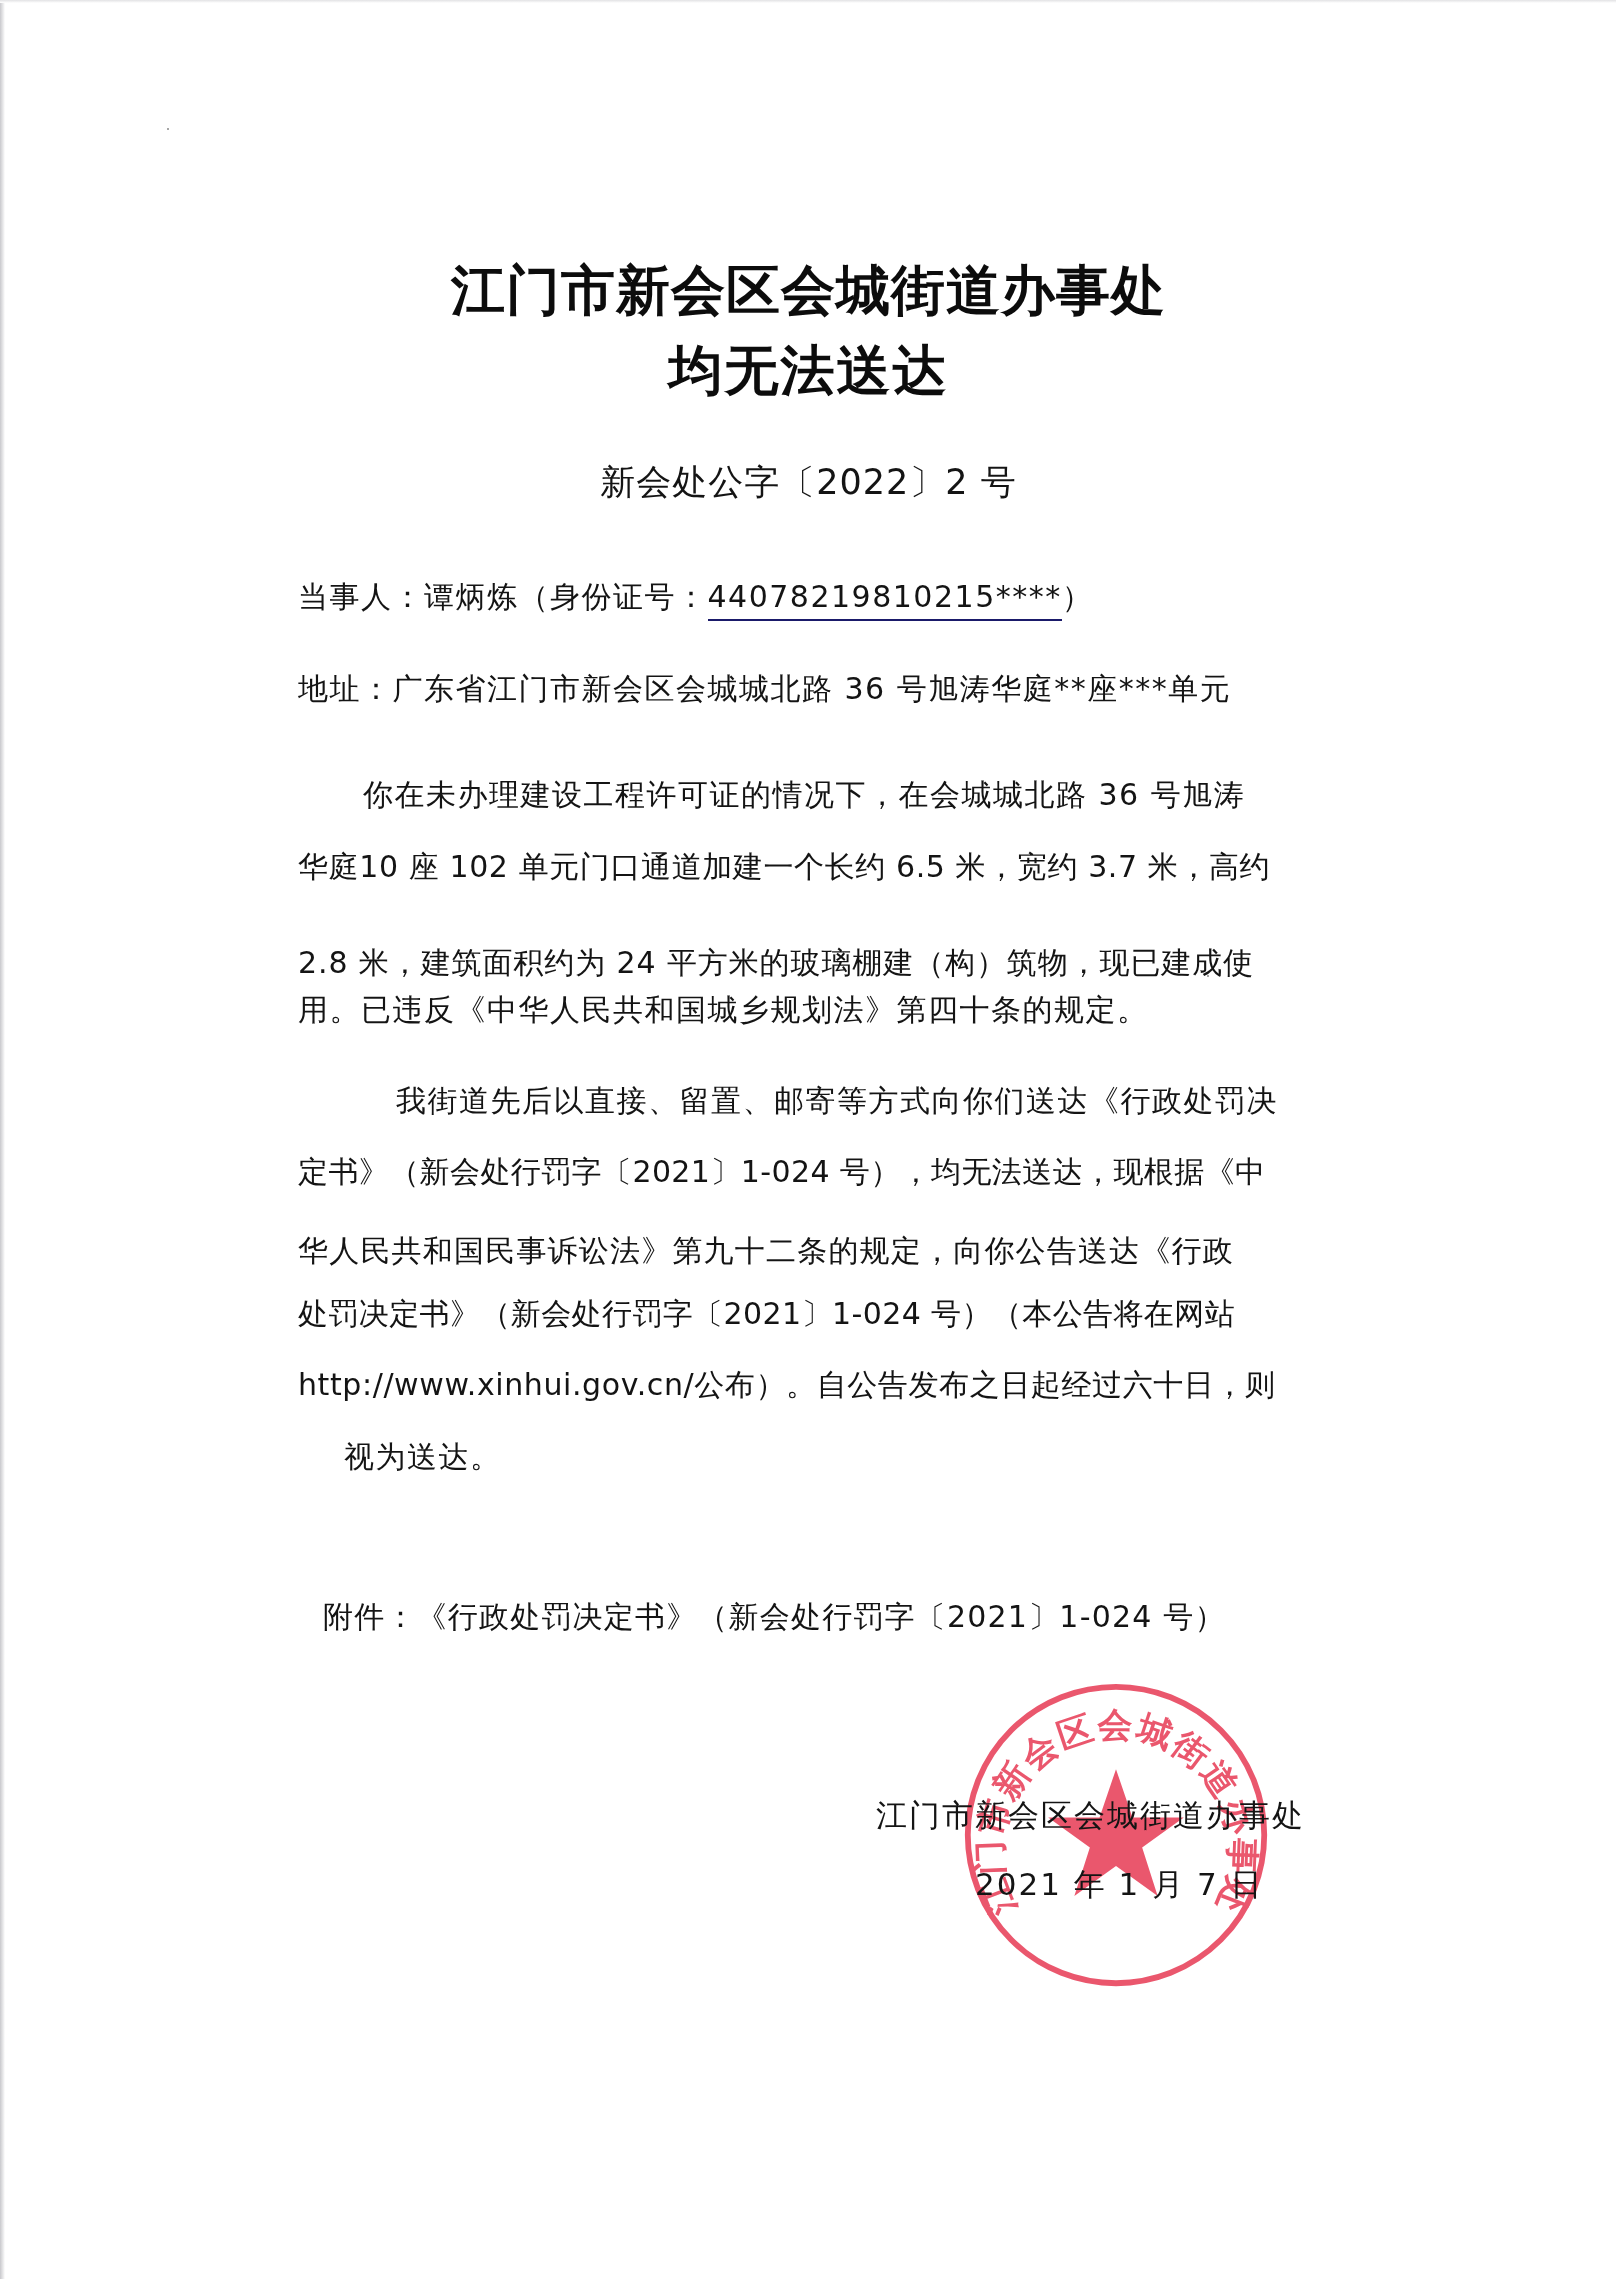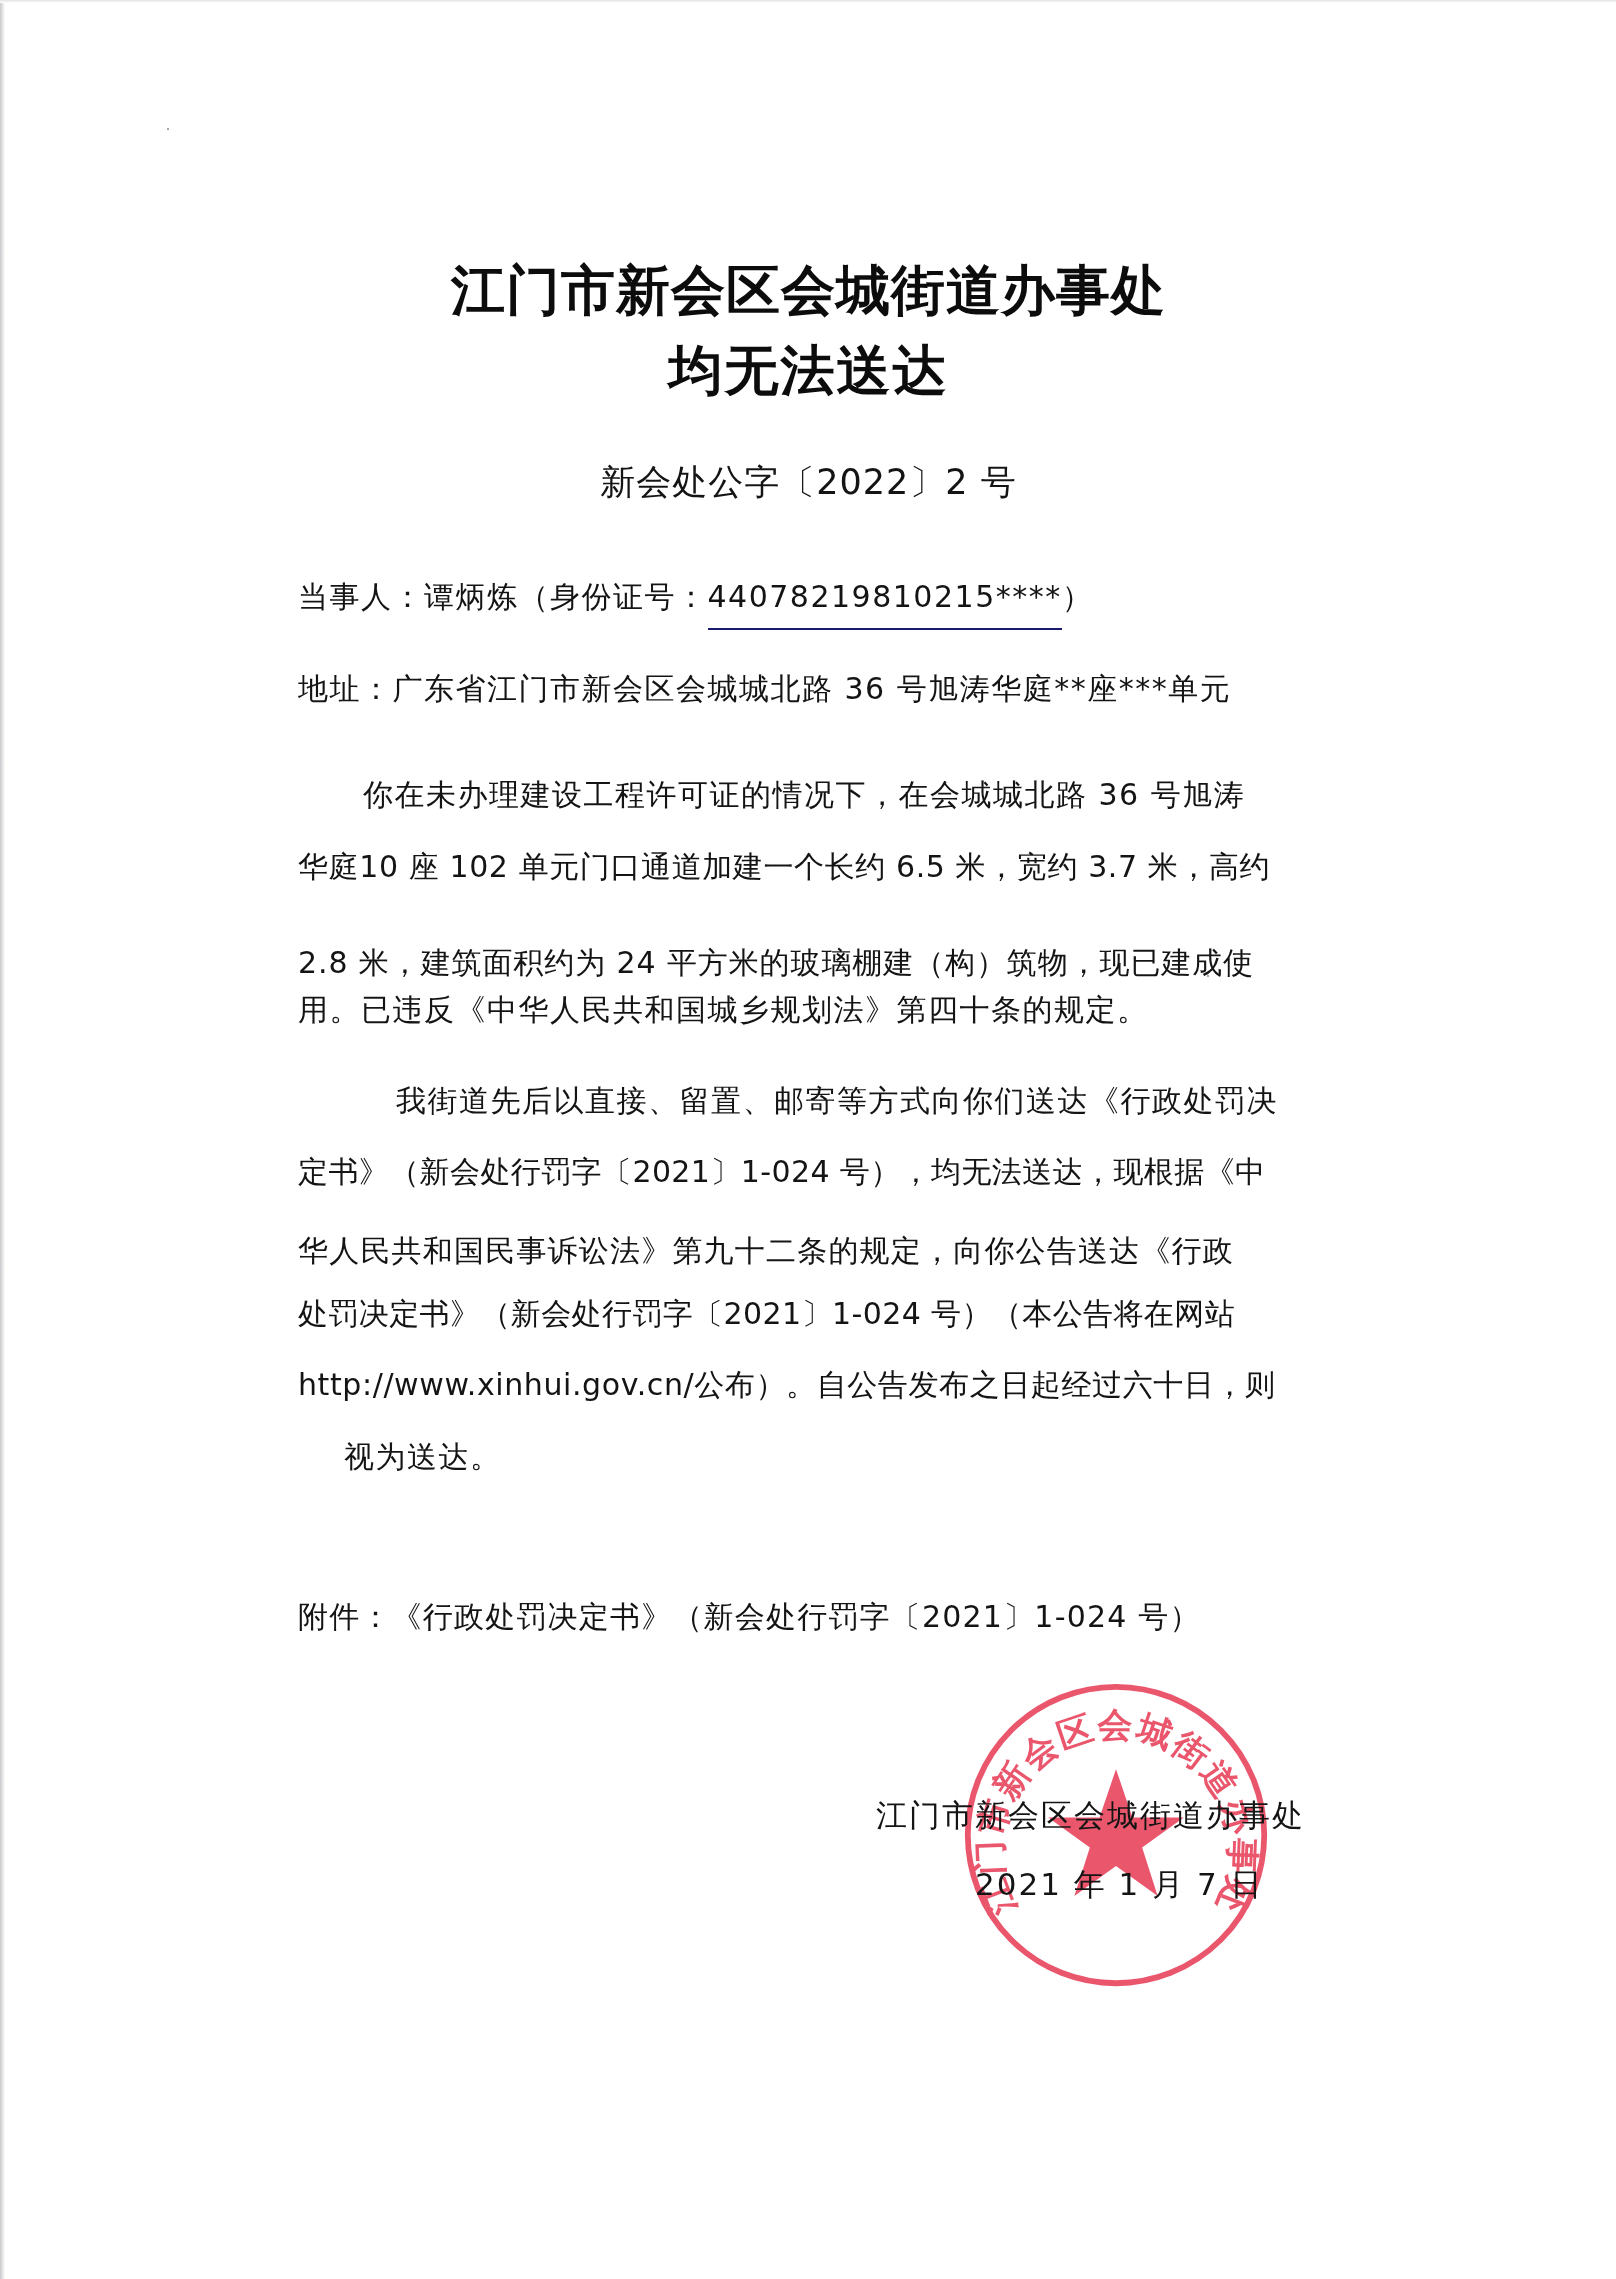--- a/index.html
+++ b/index.html
@@ -30,21 +30,21 @@
   .docno {
     position: absolute; left: 0; width: 100%; top: 466px; text-align: center;
     font-size: 35px; line-height: 33px; letter-spacing: 1px;
   }
 
   .line {
     position: absolute; left: 298px; width: 1083px;
     font-size: 30px; line-height: 39px; white-space: nowrap;
     letter-spacing: 1.5px;
   }
-  .ul { border-bottom: 2.9px solid #1a1a6a; padding-bottom: 14px; }
+  .ul { border-bottom: 2.9px solid #1a1a6a; padding-bottom: 5px; }
 
   .signature {
     position: absolute; left: 876px; top: 1796px; width: 478px;
     font-size: 31px; line-height: 39px; white-space: nowrap; letter-spacing: 2px;
     z-index: 3;
   }
   .date {
     position: absolute; left: 975px; top: 1865px; width: 293px;
     font-size: 31px; line-height: 39px; white-space: nowrap; letter-spacing: 2px;
     z-index: 3;
@@ -84,21 +84,21 @@
 
 <div>
   <div class="line" style="top:1081px;left:365px;margin-left:31px;">我街道先后以直接、留置、邮寄等方式向你们送达《行政处罚决</div>
   <div class="line" style="top:1152px;letter-spacing:0.4px;">定书》（新会处行罚字〔2021〕1-024 号），均无法送达，现根据《中</div>
   <div class="line" style="top:1223px;letter-spacing:1.2px;margin-top:8px;">华人民共和国民事诉讼法》第九十二条的规定，向你公告送达《行政</div>
   <div class="line" style="top:1294px;letter-spacing:0.4px;">处罚决定书》（新会处行罚字〔2021〕1-024 号）（本公告将在网站</div>
   <div class="line" style="top:1365px;letter-spacing:0.6px;">http://www.xinhui.gov.cn/公布）。自公告发布之日起经过六十日，则</div>
   <div class="line" style="top:1437px;margin-left:46px;">视为送达。</div>
 </div>
 
-<div class="line" style="top:1597px;letter-spacing:1.2px;">附件：《行政处罚决定书》（新会处行罚字〔2021〕1-024 号）</div>
+<div class="line" style="top:1597px;letter-spacing:1.2px;margin-left:25px;">附件：《行政处罚决定书》（新会处行罚字〔2021〕1-024 号）</div>
 
 <svg class="stamp" viewBox="0 0 320 320">
   <defs>
     <path id="stampArc" d="M 78,262 A 118,118 0 1 1 242,262" fill="none"></path>
   </defs>
   <circle cx="160" cy="160" r="153" fill="none" stroke="#e8405a" stroke-width="6"></circle>
   <text font-family="DejaVu Sans, sans-serif" font-weight="bold" font-size="36" fill="#e8405a" letter-spacing="2">
     <textPath href="#stampArc" startOffset="50%" text-anchor="middle">江门市新会区会城街道办事处</textPath>
   </text>
   <polygon points="160,92 177,142 230,142 187,173 203,223 160,192 117,223 133,173 90,142 143,142" fill="#e8405a"></polygon>

